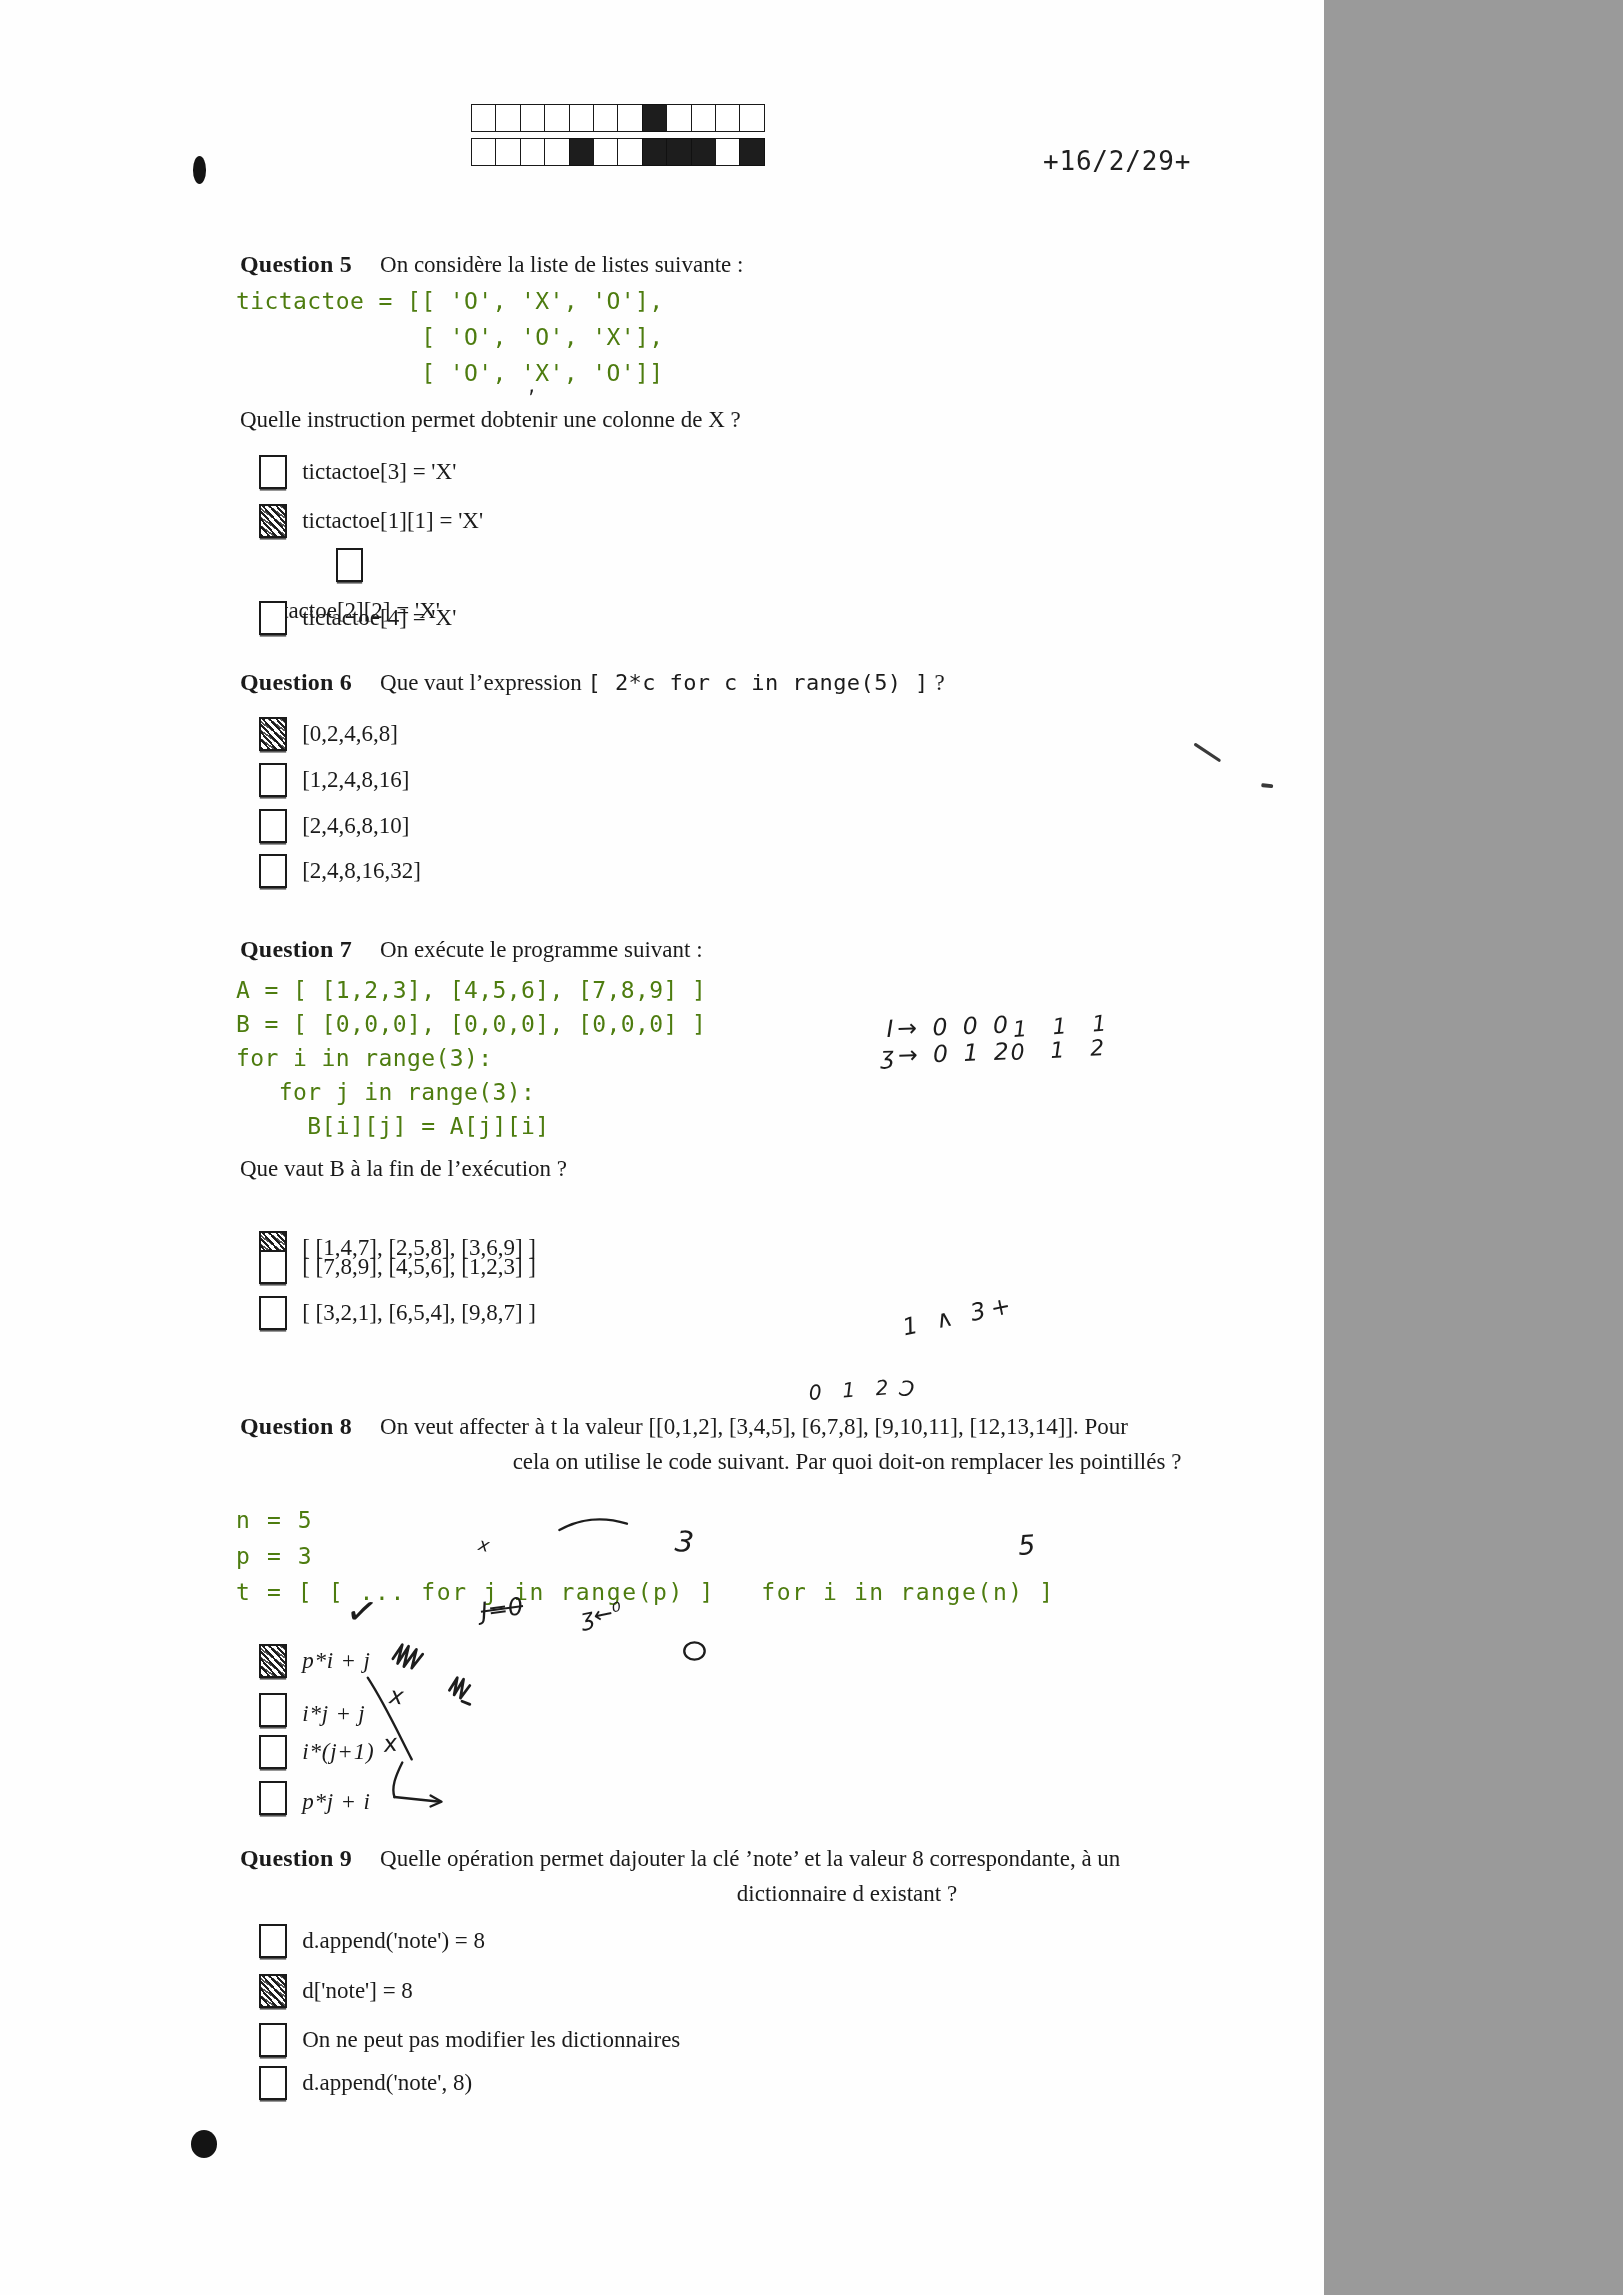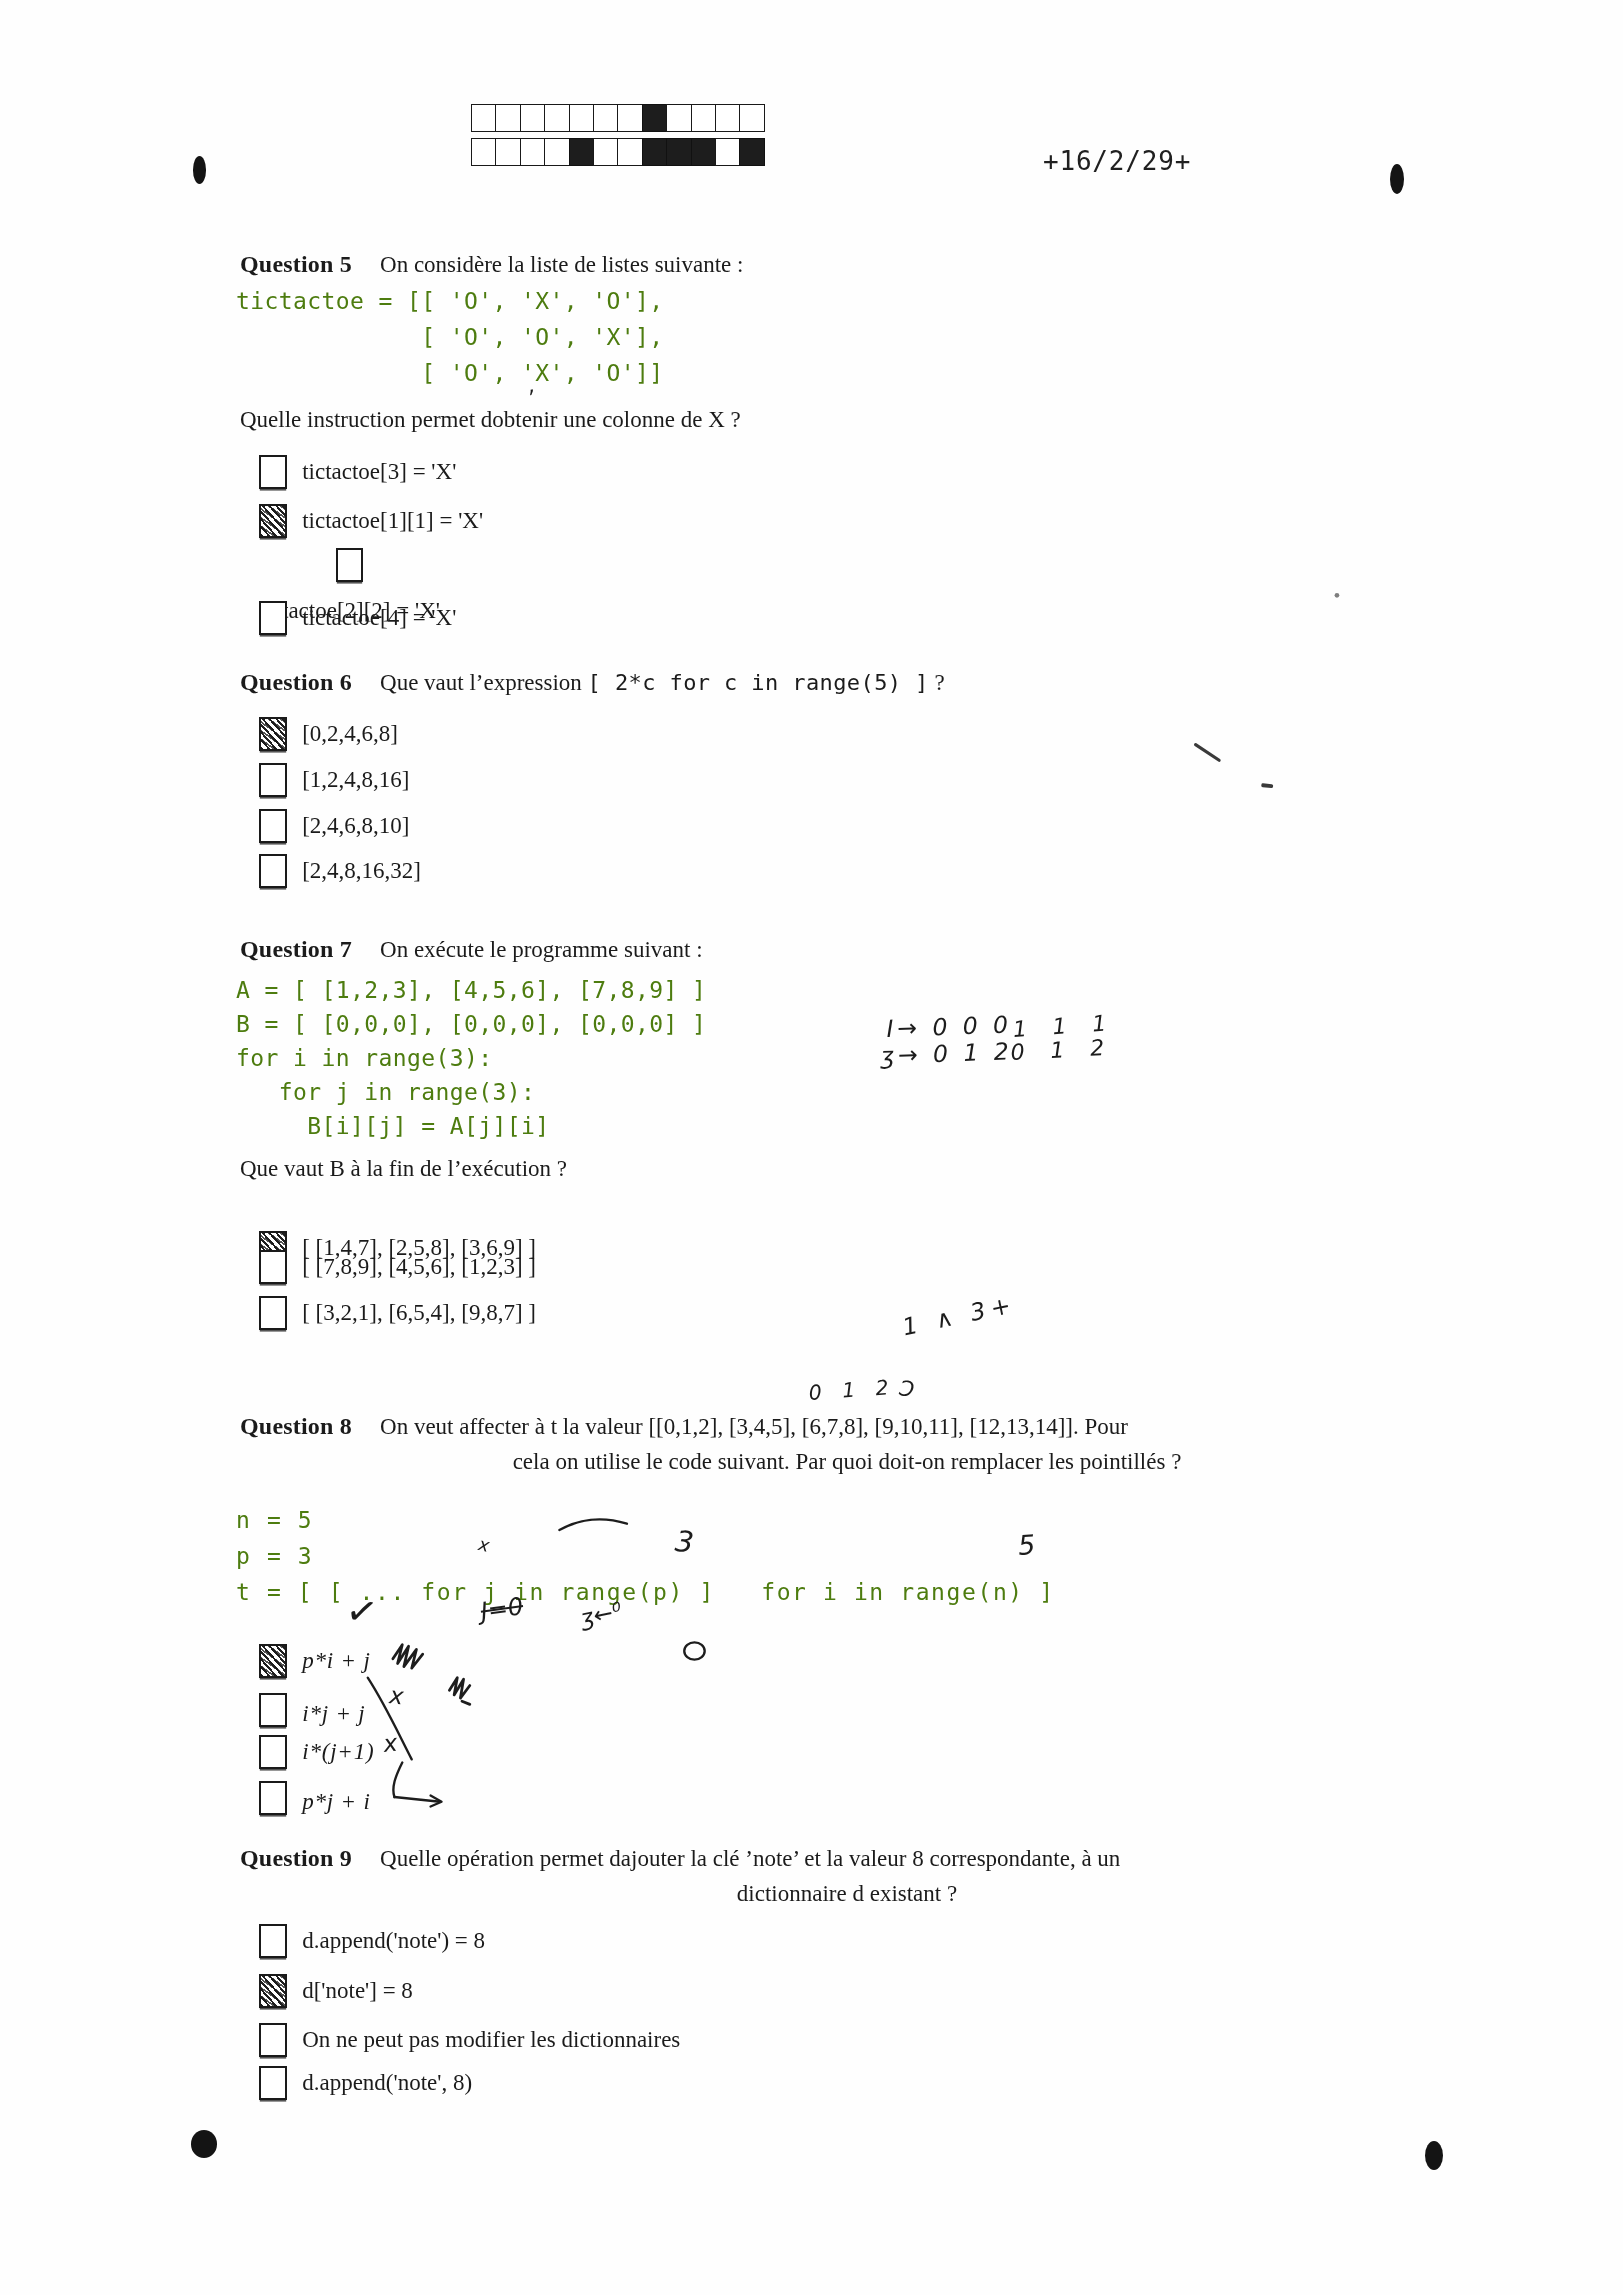--- a/index.html
+++ b/index.html
@@ -1,17 +1,17 @@
 <!DOCTYPE html>
 <html style="font-size:12.6px"><head>
 <meta charset="utf-8">
 <style>
   html,body { margin:0; padding:0; background:#9a9a9a; }
   .page {
-    position:relative; width:1623px; height:2295px;
+    position:relative; width:1324px; height:2295px;
     background:#fefefe; overflow:hidden;
     font-family:"Liberation Serif", serif; color:#1b1b1b;
   }
   
   .dot { position:absolute; background:#141414; border-radius:50%; }
   
   .bc-row { position:absolute; left:471px; display:flex; }
   .bc-cell { width:26px; height:28px; border:1.6px solid #191919; margin-right:-1.6px; background:#fff; box-sizing:border-box; }
   .bc-cell.filled { background:#1d1d1d; border-color:#111; }
   .corner-code { position:absolute; left:1043px; top:146px; font-family:"DejaVu Sans Mono", monospace; font-size:26px; letter-spacing:0.8px; color:#202020; }

